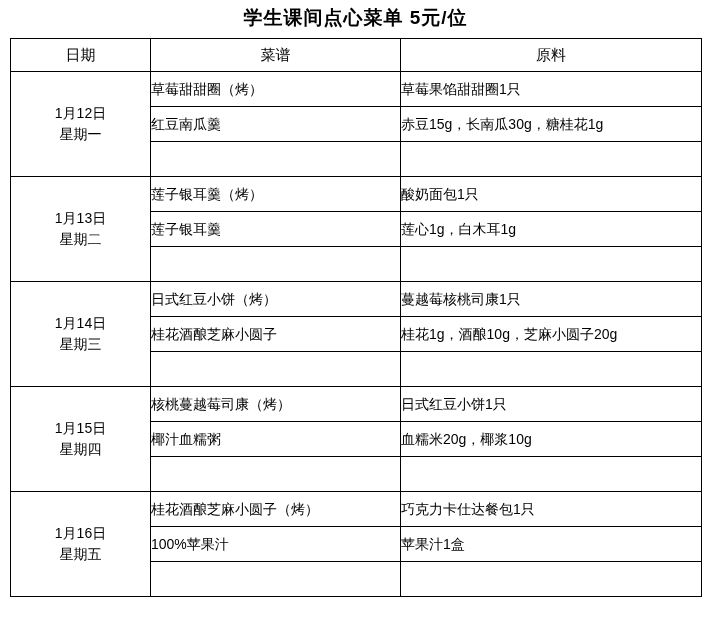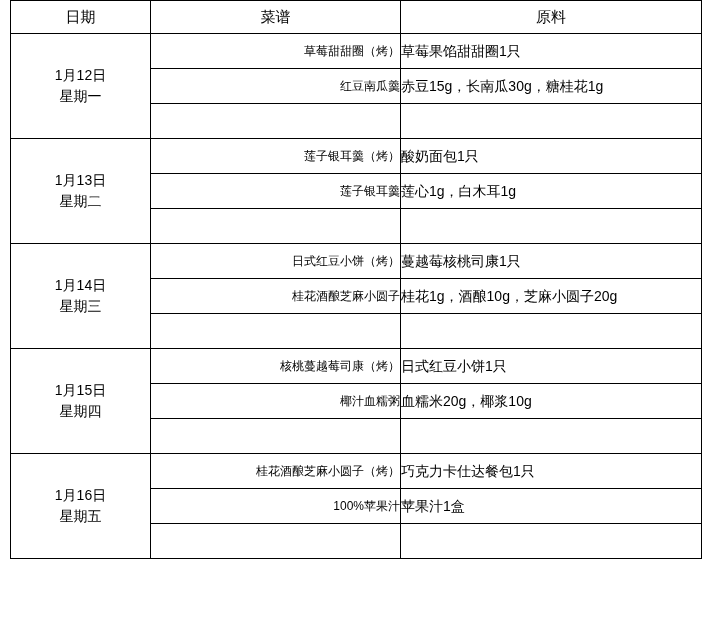--- a/index.html
+++ b/index.html
@@ -53,22 +53,22 @@
   td.date-cell {
     text-align: center;
     font-size: 14px;
     line-height: 1.5;
     padding: 2px 0;
   }
   td.date-cell .d1 { display: block; }
   td.date-cell .d2 { display: block; }
 
   td.dish-cell {
-    text-align: right;
-    font-size: 12px;
+    text-align: left;
+    font-size: 14px;
     height: 34px;
     line-height: 34px;
     white-space: nowrap;
     overflow: hidden;
   }
   td.ing-cell {
     text-align: left;
     font-size: 14px;
     height: 34px;
     line-height: 34px;
@@ -82,20 +82,21 @@
   }
   tr.spacer-row td.dish-cell,
   tr.spacer-row td.ing-cell {
     height: 34px;
   }
 </style>
 </head>
 <body>
 
 <div class="page">
+  <div class="title">学生课间点心菜单  5元/位</div>
 
   <table class="menu">
     <colgroup>
       <col class="col-date">
       <col class="col-dish">
       <col class="col-ing">
     </colgroup>
     <thead>
       <tr>
         <th>日期</th>

